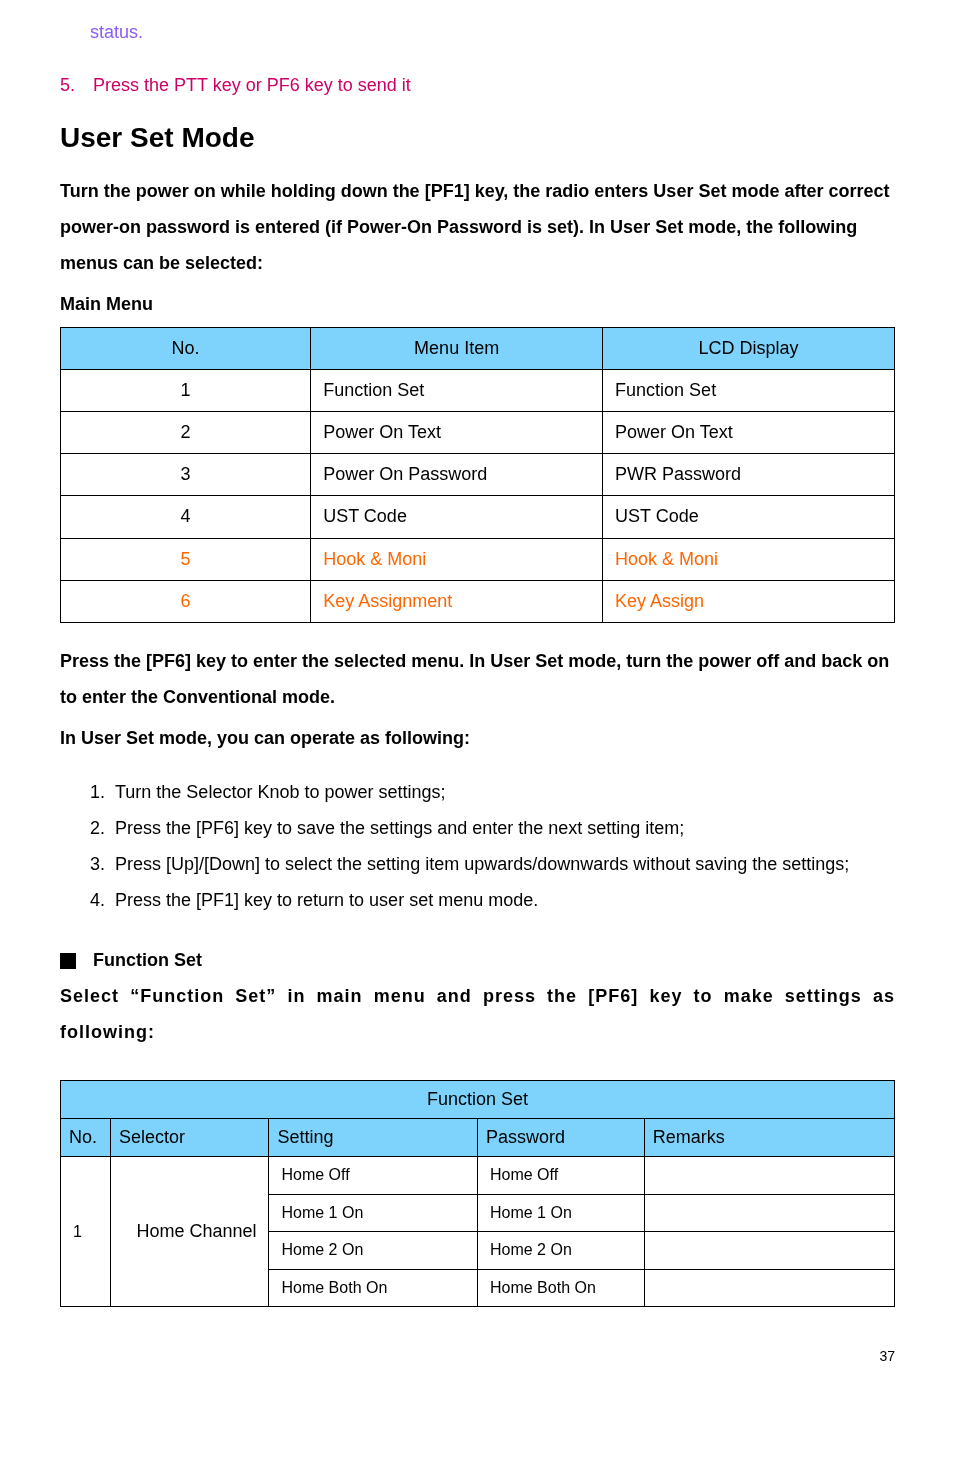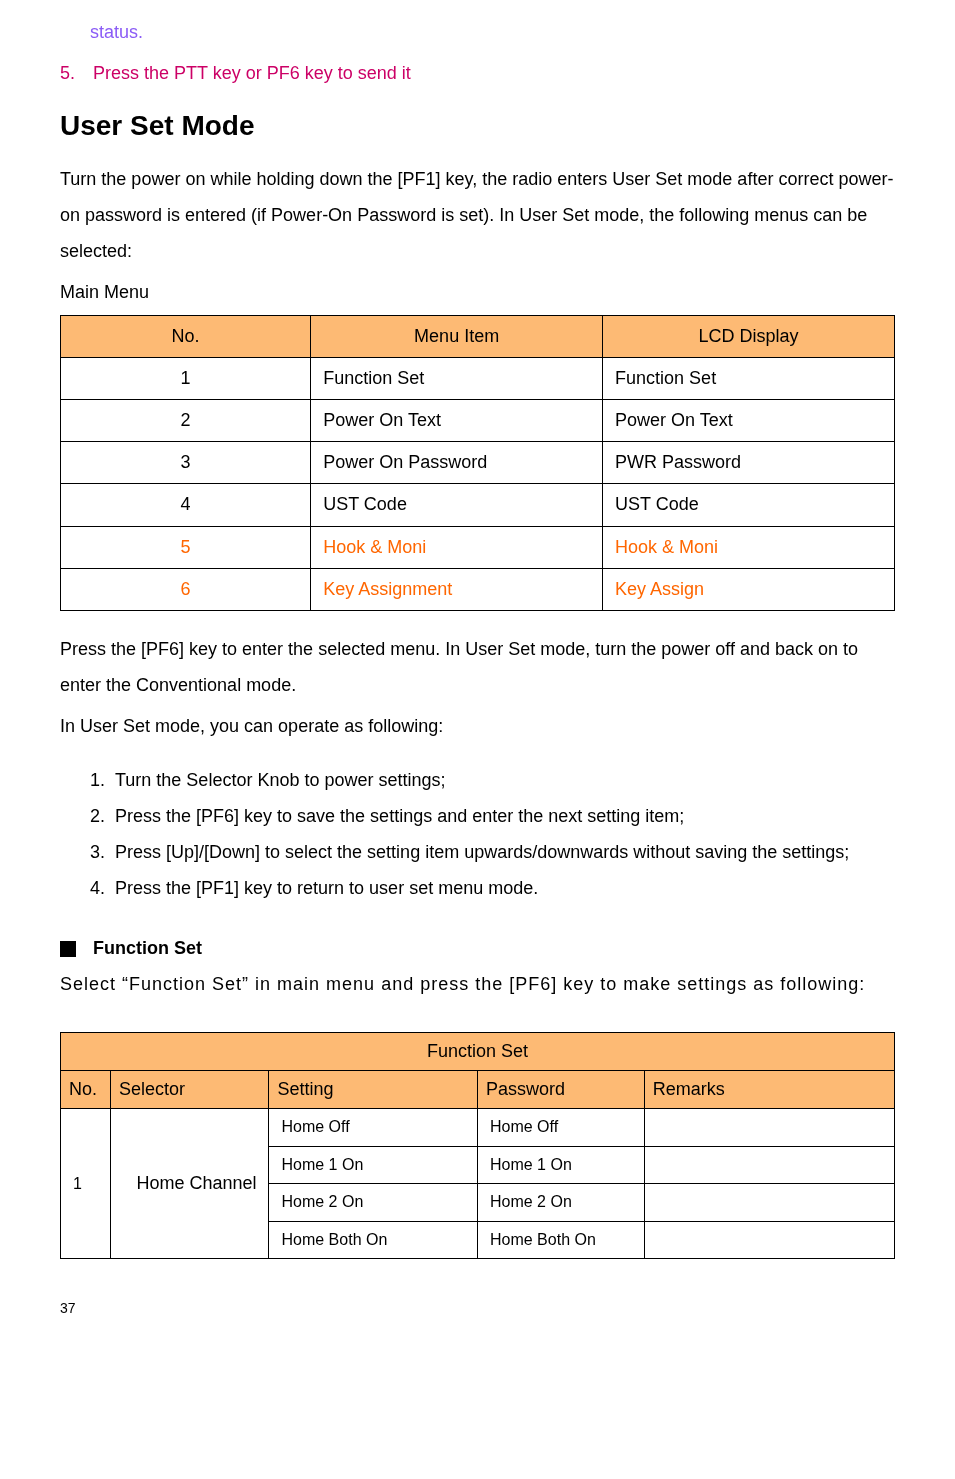--- a/index.html
+++ b/index.html
@@ -9,45 +9,46 @@
       padding: 20px 60px;
       font-size: 18px;
       line-height: 1.4;
       color: #000;
     }
     .purple-text {
       color: #8b5cf6;
     }
     .list-item-5 {
       color: #cc0066;
-      margin-top: 16px;
+      margin-top: 28px;
       margin-bottom: 20px;
     }
     h2 {
       font-size: 28px;
       font-weight: bold;
       margin-top: 20px;
       margin-bottom: 15px;
     }
     p {
       line-height: 2;
       margin: 0 0 5px 0;
+      font-weight: bold;
     }
     table {
       border-collapse: collapse;
       width: 100%;
       margin: 5px 0 20px 0;
     }
     th, td {
       border: 1px solid #000;
       padding: 8px 12px;
       text-align: left;
     }
     th {
-      background-color: #fdba74;
+      background-color: #7dd3fc;
       font-weight: normal;
       text-align: center;
     }
     .center-col {
       text-align: center;
     }
     .orange-text {
       color: #ff6600;
     }
     .section-paragraph {
@@ -96,21 +97,21 @@
       padding: 7px 12px;
     }
     .table2 .func-col {
       font-size: 18px;
       text-align: right;
     }
     .table2 .no-col {
       font-size: 16px;
     }
     .page-num {
-      text-align: left;
+      text-align: right;
       font-size: 14px;
       margin-top: 40px;
     }
   </style>
 </head>
 <body>
 
 <div class="purple-text" style="margin-left:30px;">status.</div>
 
 <div class="list-item-5">5. Press the PTT key or PF6 key to send it</div>

